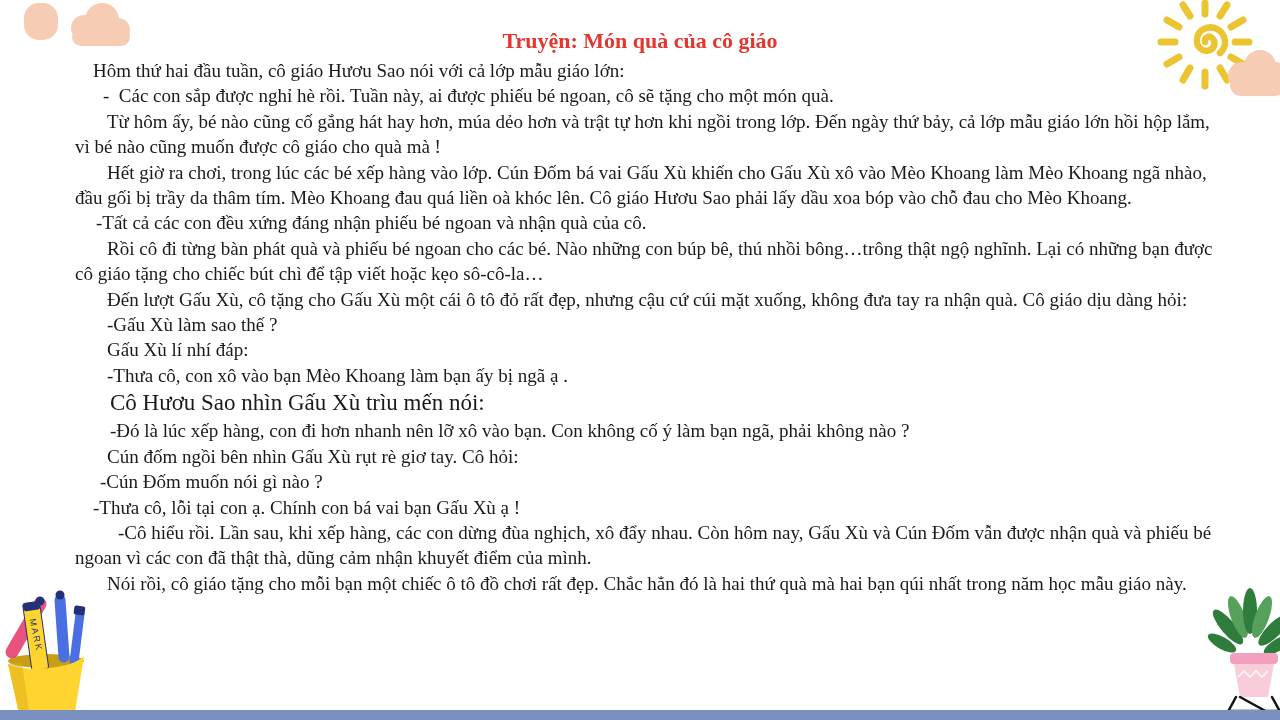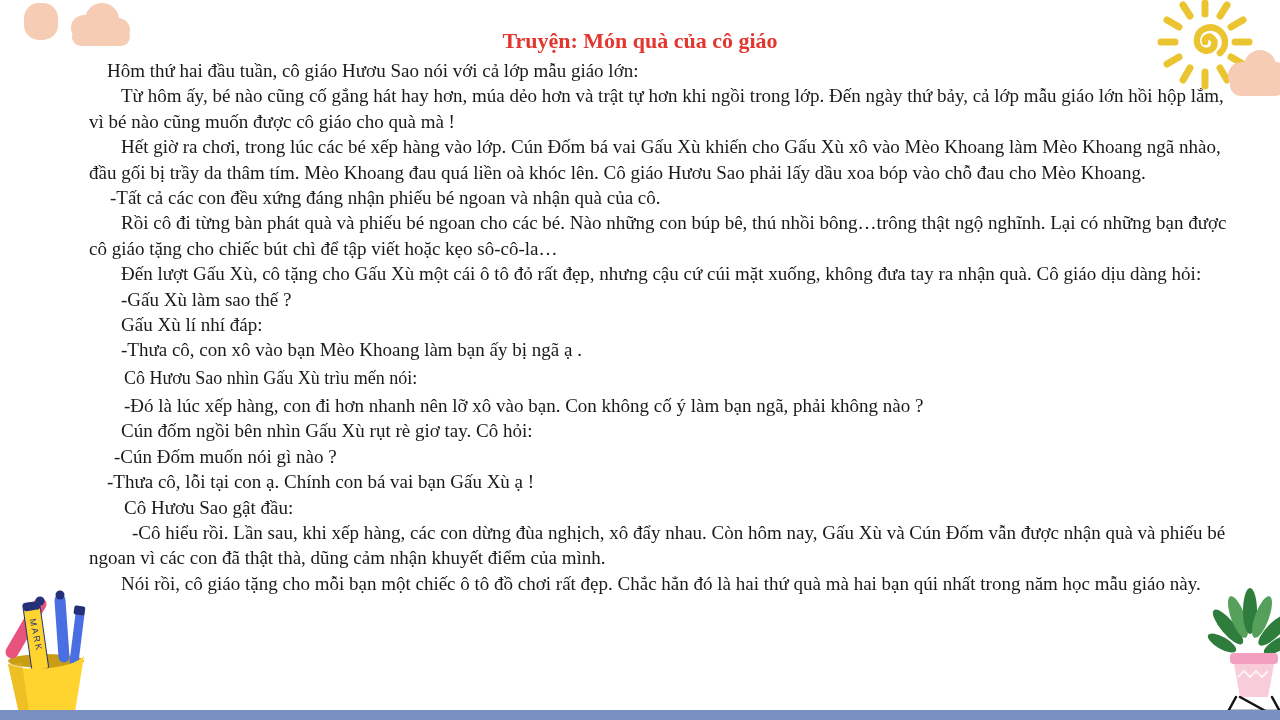--- a/index.html
+++ b/index.html
@@ -7,59 +7,59 @@
     width:1280px;height:720px;position:relative;overflow:hidden;
     background:#ffffff;
     font-family:"Liberation Serif","DejaVu Serif",serif;
     color:var(--text-black,#1a1a1a);
   }
   .title{
     position:absolute;top:28px;left:0;right:0;text-align:center;
     font-size:22px;font-weight:bold;color:var(--title-red,#e3362f);
   }
   .content{
-    position:absolute;left:89px;top:58px;width:1140px;
+    position:absolute;left:75px;top:58px;width:1140px;
     font-size:19px;
   }
   .para{margin:0;line-height:25.4px;}
   .i18{text-indent:18px}.i21{text-indent:21px}.i25{text-indent:25px}
   .i28{text-indent:28px}.i32{text-indent:32px}.i35{text-indent:35px}
   .i43{text-indent:43px}
-  .big{font-size:18px;line-height:30px;}
+  .big{font-size:23px;line-height:30px;}
   .deco{position:absolute;pointer-events:none;}
   #cloud-tl{left:0;top:0;}
   #sun-tr{left:1150px;top:0;}
   #pencils-bl{left:0;top:572px;}
   #plant-br{left:1190px;top:575px;}
   .bottom-bar{
     position:absolute;left:0;bottom:0;width:1280px;height:10px;
     background:var(--bar-blue,#7a90c1);
   }
 </style>
 </head>
 <body>
 
 <div class="title">Truyện: Món quà của cô giáo</div>
 
 <div class="content">
   <p class="para i18">Hôm thứ hai đầu tuần, cô giáo Hươu Sao nói với cả lớp mẫu giáo lớn:</p>
+  <p class="para i28">-&nbsp;&nbsp;Các con sắp được nghỉ hè rồi. Tuần này, ai được phiếu bé ngoan, cô sẽ tặng cho một món quà.</p>
   <p class="para i32">Từ hôm ấy, bé nào cũng cố gắng hát hay hơn, múa dẻo hơn và trật tự hơn khi ngồi trong lớp. Đến ngày thứ bảy, cả lớp mẫu giáo lớn hồi hộp lắm, vì bé nào cũng muốn được cô giáo cho quà mà !</p>
   <p class="para i32">Hết giờ ra chơi, trong lúc các bé xếp hàng vào lớp. Cún Đốm bá vai Gấu Xù khiến cho Gấu Xù xô vào Mèo Khoang làm Mèo Khoang ngã nhào, đầu gối bị trầy da thâm tím. Mèo Khoang đau quá liền oà khóc lên. Cô giáo Hươu Sao phải lấy dầu xoa bóp vào chỗ đau cho Mèo Khoang.</p>
   <p class="para i21">-Tất cả các con đều xứng đáng nhận phiếu bé ngoan và nhận quà của cô.</p>
   <p class="para i32">Rồi cô đi từng bàn phát quà và phiếu bé ngoan cho các bé. Nào những con búp bê, thú nhồi bông…trông thật ngộ nghĩnh. Lại có những bạn được cô giáo tặng cho chiếc bút chì để tập viết hoặc kẹo sô-cô-la…</p>
   <p class="para i32">Đến lượt Gấu Xù, cô tặng cho Gấu Xù một cái ô tô đỏ rất đẹp, nhưng cậu cứ cúi mặt xuống, không đưa tay ra nhận quà. Cô giáo dịu dàng hỏi:</p>
   <p class="para i32">-Gấu Xù làm sao thế ?</p>
   <p class="para i32">Gấu Xù lí nhí đáp:</p>
   <p class="para i32">-Thưa cô, con xô vào bạn Mèo Khoang làm bạn ấy bị ngã ạ .</p>
   <p class="para i35 big">Cô Hươu Sao nhìn Gấu Xù trìu mến nói:</p>
   <p class="para i35">-Đó là lúc xếp hàng, con đi hơn nhanh nên lỡ xô vào bạn. Con không cố ý làm bạn ngã, phải không nào ?</p>
   <p class="para i32">Cún đốm ngồi bên nhìn Gấu Xù rụt rè giơ tay. Cô hỏi:</p>
   <p class="para i25">-Cún Đốm muốn nói gì nào ?</p>
   <p class="para i18">-Thưa cô, lỗi tại con ạ. Chính con bá vai bạn Gấu Xù ạ !</p>
-  <p class="para i35">Cô Hươu Sao gật đầu:</p>
   <p class="para i43">-Cô hiểu rồi. Lần sau, khi xếp hàng, các con dừng đùa nghịch, xô đẩy nhau. Còn hôm nay, Gấu Xù và Cún Đốm vẫn được nhận quà và phiếu bé ngoan vì các con đã thật thà, dũng cảm nhận khuyết điểm của mình.</p>
   <p class="para i32">Nói rồi, cô giáo tặng cho mỗi bạn một chiếc ô tô đồ chơi rất đẹp. Chắc hẳn đó là hai thứ quà mà hai bạn qúi nhất trong năm học mẫu giáo này.</p>
 </div>
 
 <svg id="cloud-tl" class="deco" width="130" height="52" viewBox="0 0 130 52">
   <rect x="24" y="3" width="34" height="37" rx="15" fill="var(--cloud-peach)"></rect>
   <circle cx="84" cy="28" r="13" fill="var(--cloud-peach)"></circle>
   <circle cx="102" cy="20" r="17" fill="var(--cloud-peach)"></circle>
   <circle cx="118" cy="30" r="12" fill="var(--cloud-peach)"></circle>
   <rect x="72" y="28" width="58" height="18" rx="9" fill="var(--cloud-peach)"></rect>

